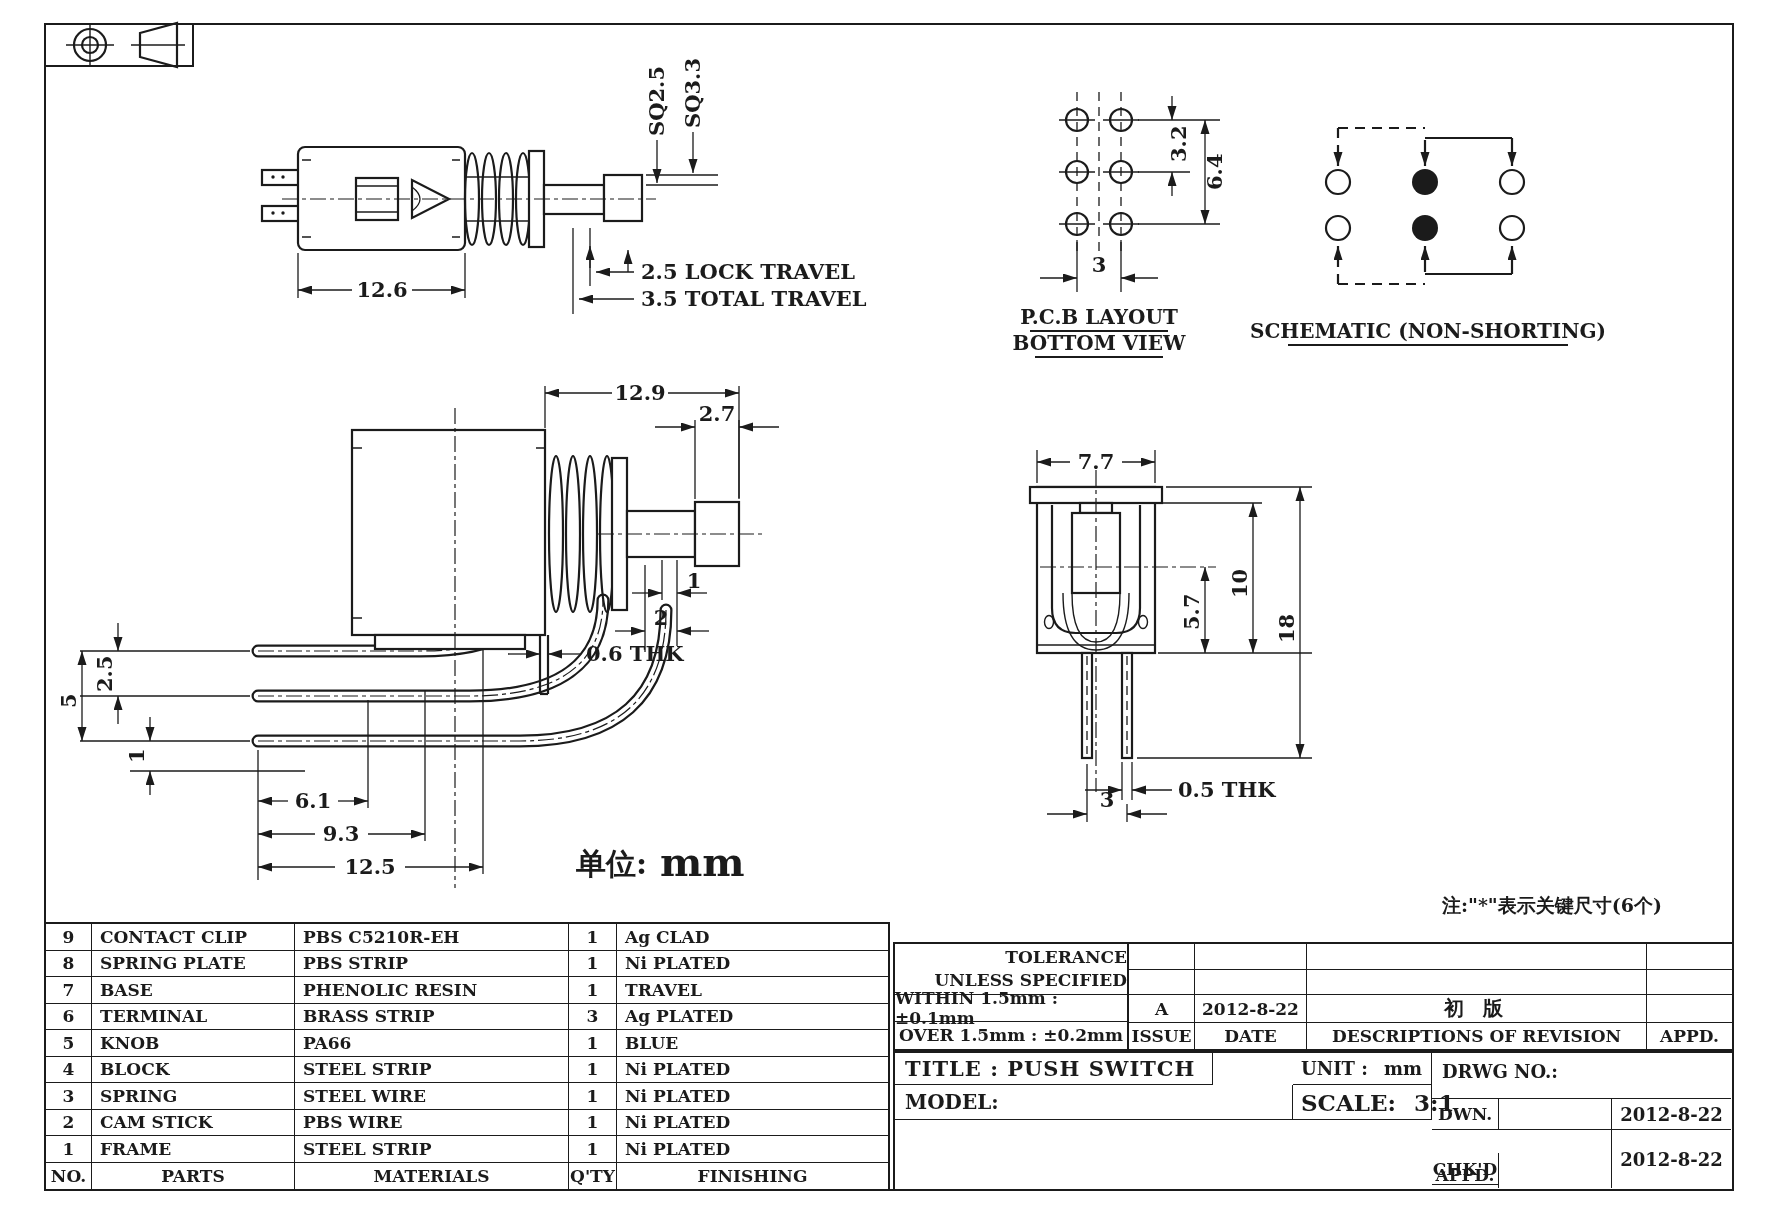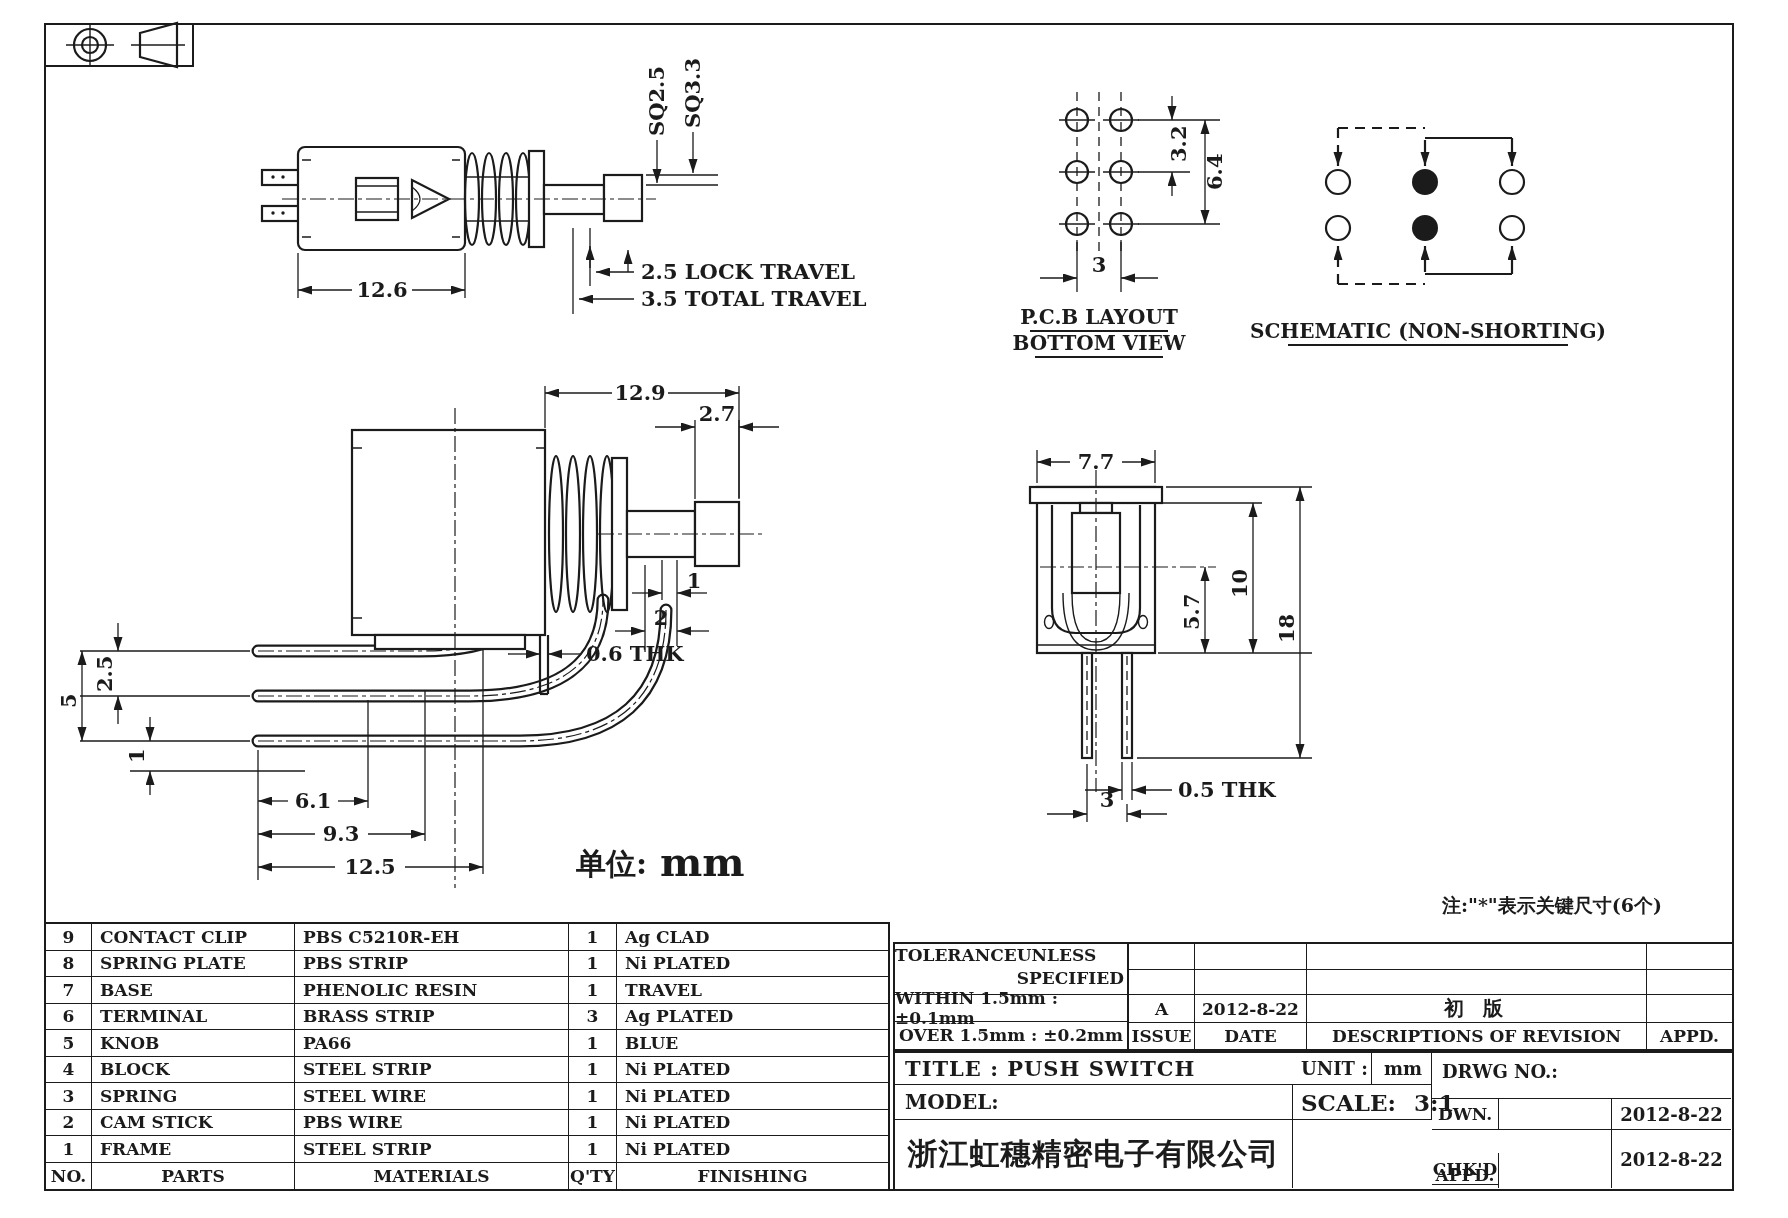--- a/index.html
+++ b/index.html
@@ -27,21 +27,21 @@
            display:flex; align-items:center; font-size:17px; white-space:nowrap; overflow:hidden; }
   .pt>div.l{ padding:0 8px; }
   .pt>div.c{ justify-content:center; }
   .pt>div.nr{ border-right:none; }
   .pt>div.nb{ border-bottom:none; }
 
   
   #tol{ position:absolute; left:893px; top:942px; width:236px; height:109px; box-sizing:border-box;
         border:2.5px solid var(--ink); background:#fff; }
   #tol .r1{ position:absolute; left:0; top:0; width:100%; height:50px; border-bottom:1.5px solid var(--ink);
-            display:flex; flex-direction:row; justify-content:center; align-items:flex-start; font-size:17px; line-height:1.35; }
+            display:flex; flex-direction:column; justify-content:center; align-items:flex-end; font-size:17px; line-height:1.35; }
   #tol .r2{ position:absolute; left:0; top:50px; width:100%; height:27px; border-bottom:1.5px solid var(--ink);
             display:flex; justify-content:center; align-items:center; font-size:17px; }
   #tol .r3{ position:absolute; left:0; top:77px; width:100%; height:27px;
             display:flex; justify-content:center; align-items:center; font-size:17px; }
 
   
   #rev{ position:absolute; left:1129px; top:942px; width:605px; height:109px; box-sizing:border-box;
         border:2.5px solid var(--ink); border-left:none; background:#fff;
         display:grid; grid-template-columns:66px 112px 340px 1fr; grid-template-rows:repeat(4,1fr); }
   #rev>div{ box-sizing:border-box; border-right:1.5px solid var(--ink); border-bottom:1.5px solid var(--ink);
@@ -422,23 +422,22 @@
     <div class="zh">初 版</div>
     <div class="nr"></div>
 
     <div class="nb">ISSUE</div>
     <div class="nb">DATE</div>
     <div class="nb">DESCRIPTIONS OF REVISION</div>
     <div class="nr nb">APPD.</div>
   </div>
 
   <div id="tb">
-    <div class="tc br bb" style="left:0;top:0;width:477px;height:32px;padding-left:10px;font-size:21px;letter-spacing:1px;">TITLE : PUSH SWITCH</div>
+    <div class="tc br bb" style="left:0;top:0;width:318px;height:32px;padding-left:10px;font-size:21px;letter-spacing:1px;">TITLE : PUSH SWITCH</div>
     <div class="tc br bb" style="left:0;top:32px;width:398px;height:35px;padding-left:10px;font-size:20px;">MODEL:</div>
-    <div class="tc br cen" style="left:0;top:67px;width:398px;height:68px;font-size:30px;letter-spacing:1px;">浙江虹穗精密电子有限公司</div>
 
     <div class="tc br bb" style="left:398px;top:0;width:139px;height:32px;padding-left:8px;font-size:18px;">
       <span>UNIT :</span>
       <span style="margin-left:16px;">mm</span>
     </div>
     <div class="tc br bb" style="left:398px;top:32px;width:139px;height:35px;padding-left:8px;font-size:23px;">
       <span>SCALE:</span>
       <span style="margin-left:18px;">3:1</span>
     </div>
 

